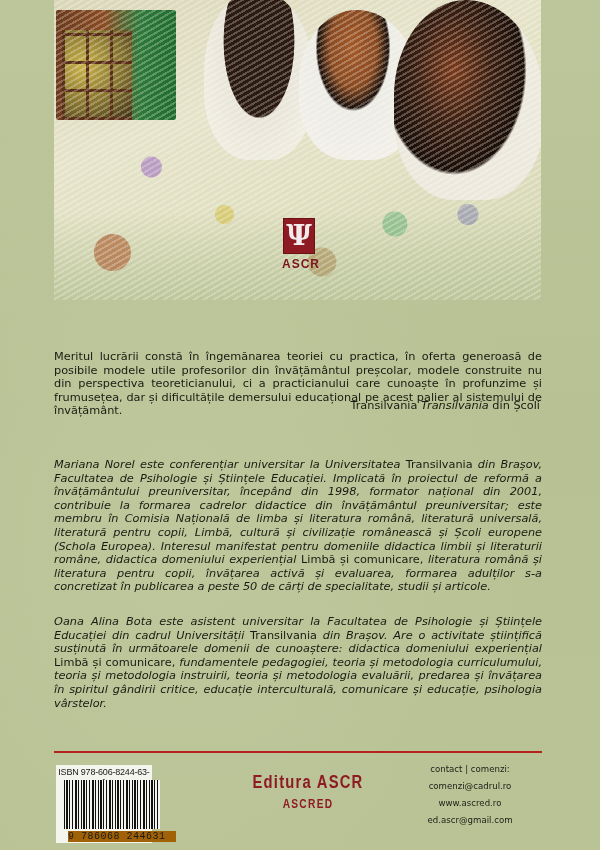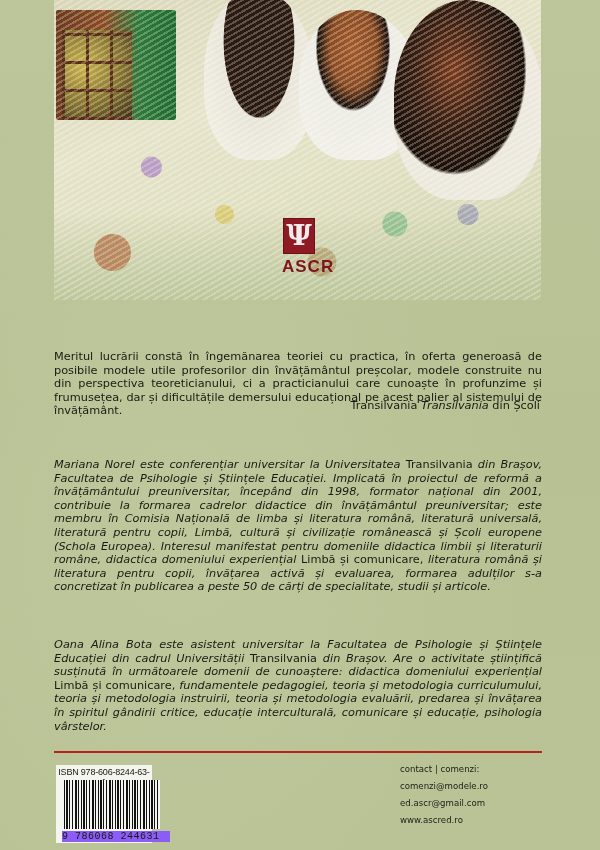--- a/index.html
+++ b/index.html
@@ -63,50 +63,50 @@
     text-align: center;
   }
   .logo .psi-box {
     width: 30px; height: 34px; margin: 0 auto;
     background: #8e1b24; border: 1px solid #6a1018;
     color: #f4ecec; font-family: "DejaVu Serif", serif;
     font-size: 28px; line-height: 34px; font-weight: bold;
   }
   .logo .logo-text {
     font-family: "Liberation Sans Narrow", "Liberation Sans", sans-serif;
-    color: #7d1520; font-weight: bold; font-size: 17px; letter-spacing: 1px;
+    color: #7d1520; font-weight: bold; font-size: 12px; letter-spacing: 1px;
     margin-top: 3px;
   }
   
   .text { position: absolute; left: 54px; width: 488px; font-size: 11.3px; line-height: 13.6px; }
   .quote { top: 350px; text-align: justify; }
   .quote-sig { top: 399px; left: 300px; width: 240px; text-align: right; font-size: 11.3px; line-height: 14px; }
   .bio { text-align: justify; font-style: italic; }
   .bio b { font-style: italic; font-weight: normal; }
   .bio .up { font-style: normal; }
   .bio1 { top: 458px; }
-  .bio2 { top: 638px; }
+  .bio2 { top: 615px; }
   
   .redline { position: absolute; left: 54px; top: 751px; width: 488px; height: 2px; background: #b4231e; }
   .isbn {
     position: absolute; left: 56px; top: 765px; width: 96px; height: 78px;
     background: #f5f5f0;
   }
   .isbn .isbn-label { font-family: "Liberation Sans", sans-serif; font-size: 9px; text-align: center; margin-top: 2px; letter-spacing: -0.2px; }
   .isbn .bars {
     position: absolute; left: 8px; top: 15px; width: 96px; height: 49px;
     background: repeating-linear-gradient(90deg,
       #111 0 1px, #f5f5f0 1px 2px, #111 2px 4px, #f5f5f0 4px 5px, #111 5px 6px, #f5f5f0 6px 8px,
       #111 8px 9px, #f5f5f0 9px 11px, #111 11px 13px, #f5f5f0 13px 14px, #111 14px 15px, #f5f5f0 15px 17px);
   }
-  .isbn .digits { position: absolute; left: 6px; bottom: 1px; width: 108px; font-family: "Liberation Mono", monospace; font-size: 10px; letter-spacing: 0.5px; background: #8b5cf6; }
+  .isbn .digits { position: absolute; left: 12px; bottom: 1px; width: 108px; font-family: "Liberation Mono", monospace; font-size: 10px; letter-spacing: 0.5px; background: #a16207; }
   .publisher { position: absolute; left: 238px; top: 772px; width: 140px; text-align: center; color: #8e1b24; font-weight: bold; font-family: "Liberation Sans", sans-serif; }
   .publisher .pub-name { font-size: 18px; letter-spacing: 1.5px; transform: scaleX(0.82); }
   .publisher .pub-sub { font-size: 12px; letter-spacing: 1.5px; margin-top: 4px; transform: scaleX(0.85); }
-  .contact { position: absolute; left: 400px; top: 761px; width: 140px; text-align: left; font-size: 8.6px; line-height: 17px; color: #1d1d16; }
+  .contact { position: absolute; left: 400px; top: 761px; width: 140px; text-align: center; font-size: 8.6px; line-height: 17px; color: #1d1d16; }
 </style>
 </head>
 <body>
 
 <div class="cover">
 
   <div class="photo">
     <div class="shelf">
         <div class="shelf-cells"></div>
       </div>
@@ -132,21 +132,25 @@
   <div class="text bio bio2"><b>Oana Alina Bota</b><span> este asistent universitar la Facultatea de Psihologie și Științele Educației din cadrul Universității </span><span class="up">Transilvania</span><span> din Brașov. Are o activitate științifică susținută în următoarele domenii de cunoaștere: didactica domeniului experiențial </span><span class="up">Limbă și comunicare,</span><span> fundamentele pedagogiei, teoria și metodologia curriculumului, teoria și metodologia instruirii, teoria și metodologia evaluării, predarea și învățarea în spiritul gândirii critice, educație interculturală, comunicare și educație, psihologia vârstelor.</span></div>
 
   <div class="redline"></div>
 
   <div class="isbn">
     <div class="isbn-label">ISBN 978-606-8244-63-1</div>
     <div class="bars"></div>
     <div class="digits">9 786068 244631</div>
   </div>
 
+  <div class="publisher">
+    <div class="pub-name">Editura ASCR</div>
+    <div class="pub-sub">ASCRED</div>
+  </div>
 
   <div class="contact">
     <div>contact | comenzi:</div>
-    <div>comenzi@modele.ro</div>
+    <div>comenzi@cadrul.ro</div>
+    <div>www.ascred.ro</div>
     <div>ed.ascr@gmail.com</div>
-    <div>www.ascred.ro</div>
   </div>
 
 </div>
 
 </body></html>

